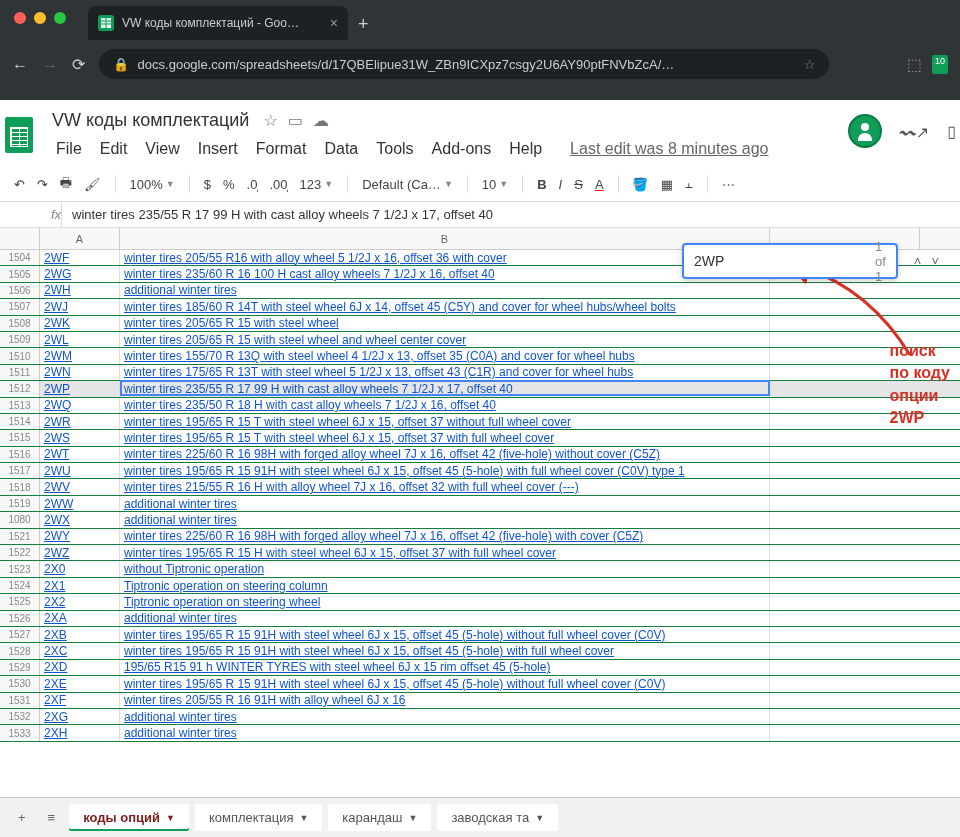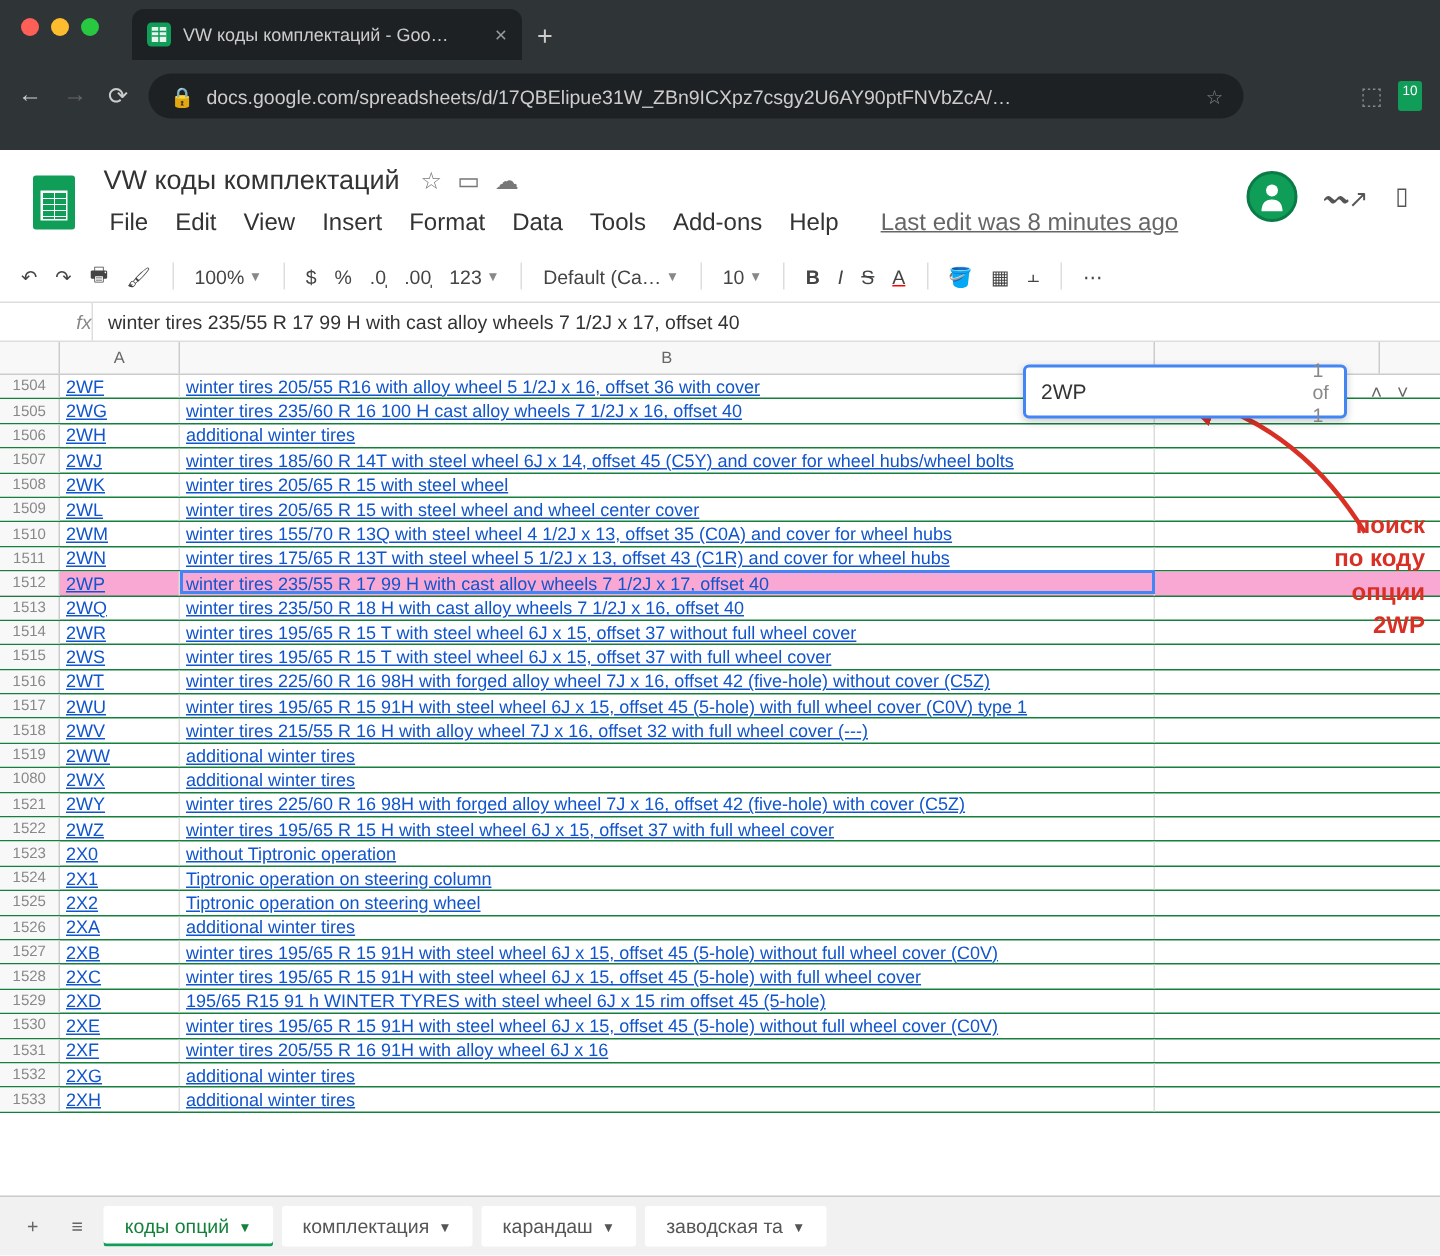--- a/index.html
+++ b/index.html
@@ -15,21 +15,21 @@
 .tab-close{color:#999;font-size:14px;cursor:pointer}
 .new-tab{position:absolute;top:14px;left:358px;color:#ccc;font-size:18px;cursor:pointer}
 .addr-bar{position:absolute;top:46px;left:0;right:0;height:36px;display:flex;align-items:center;padding:0 12px;gap:14px}
 .nav-ico{color:#ccc;font-size:16px;cursor:pointer}
 .nav-ico.dis{color:#666}
 .url-box{flex:1;background:#1e2124;border-radius:18px;height:30px;display:flex;align-items:center;padding:0 14px;color:#ccc;font-size:13px;gap:8px;max-width:730px}
 .lock-ico{color:#999}
 .toolbar-icons{display:flex;gap:10px;margin-left:auto}
 .badge-10{background:#0f9d58;color:#fff;font-size:9px;padding:1px 3px;border-radius:2px;position:relative}
 .sheets-app{background:#fff}
-.doc-header{display:flex;align-items:flex-start;padding:8px 17px 0;gap:10px}
+.doc-header{display:flex;align-items:flex-start;padding:8px 0 0;gap:10px}
 .sheets-logo{width:38px;height:50px;display:flex;align-items:center;justify-content:center;margin-top:2px}
 .sheets-logo-inner{width:28px;height:36px;background:#0f9d58;border-radius:2px;position:relative}
 .sheets-logo-inner::after{content:"";position:absolute;top:10px;left:5px;right:5px;bottom:6px;background:repeating-linear-gradient(#fff 0 1px,transparent 1px 4px),repeating-linear-gradient(90deg,#fff 0 1px,transparent 1px 8px);border:1px solid #fff}
 .doc-info{flex:1}
 .doc-title-row{display:flex;align-items:center;gap:10px}
 .doc-title{font-size:18px;color:#333;padding:2px 4px}
 .title-ico{color:#777;cursor:pointer}
 .menu-bar{display:flex;gap:2px;margin-top:4px;font-size:16px;color:#333}
 .menu-bar span{padding:3px 8px;cursor:pointer}
 .last-edit{color:#666;text-decoration:underline;margin-left:10px}
@@ -47,32 +47,32 @@
 .find-input{border:none;outline:none;font-size:14px;flex:1;color:#333}
 .find-count{color:#888;font-size:13px;margin-right:8px}
 .find-nav{color:#666;font-size:13px;cursor:pointer;padding:0 3px;position:absolute;right:-46px;display:flex;gap:10px}
 .sheet-grid{position:relative}
 .col-headers{display:flex;background:#f8f8f8;border-bottom:1px solid #ccc;font-size:11px;color:#666;height:22px}
 .rownum-gutter{width:40px;border-right:1px solid #ccc}
 .col-h{border-right:1px solid #ccc;display:flex;align-items:center;justify-content:center}
 .col-a{width:80px}.col-b{width:650px}.col-c{width:150px}
 .rows{max-height:520px;overflow:hidden}
 .row{display:flex;font-size:12px;color:#1155cc;height:16.4px;border-bottom:1px solid #15803d}
-.row.hl{background:#f9a8d4}
+.row.hl{background:#e5e5e5}
 .rnum{width:40px;background:#f8f8f8;border-right:1px solid #ccc;color:#888;font-size:10px;display:flex;align-items:center;justify-content:center}
 .cell-a{width:80px;border-right:1px solid #ddd;padding:0 4px;text-decoration:underline;display:flex;align-items:center;white-space:nowrap;overflow:hidden}
 .cell-b{width:650px;border-right:1px solid #ddd;padding:0 4px;text-decoration:underline;display:flex;align-items:center;white-space:nowrap;overflow:hidden}
 .row.hl .cell-a,.row.hl .cell-b{color:#1155cc}
 .active-border{position:absolute;border:2px solid #4285f4;pointer-events:none;z-index:5}
-.annotation{position:absolute;top:340px;right:10px;color:#d93025;font-size:16px;font-weight:bold;line-height:1.4;text-align:right;z-index:15}
+.annotation{position:absolute;top:340px;right:10px;color:#d93025;font-size:16px;font-weight:bold;line-height:1.4;text-align:left;z-index:15}
 .arrow{position:absolute;top:260px;right:40px;z-index:14;pointer-events:none}
 .sheet-tabs{position:absolute;bottom:0;left:0;right:0;height:40px;background:#f1f1f1;border-top:1px solid #ccc;display:flex;align-items:center;padding:0 10px;gap:6px;font-size:13px}
 .st-btn{color:#666;cursor:pointer;padding:4px 8px}
 .st-tab{padding:6px 14px;background:#fff;border-radius:2px;cursor:pointer;color:#555;display:flex;align-items:center;gap:6px;white-space:nowrap}
-.st-tab.active{color:#15803d;font-weight:normal;box-shadow:0 -2px 0 #0f9d58 inset}
+.st-tab.active{color:#7f1d1d;font-weight:bold;box-shadow:0 -2px 0 #0f9d58 inset}
 .st-dd{font-size:9px}
 </style>
 </head>
 <body>
 
 <div class="browser-chrome">
   <div class="window-controls">
     <div class="wc wc-r"></div>
     <div class="wc wc-y"></div>
     <div class="wc wc-g"></div>

